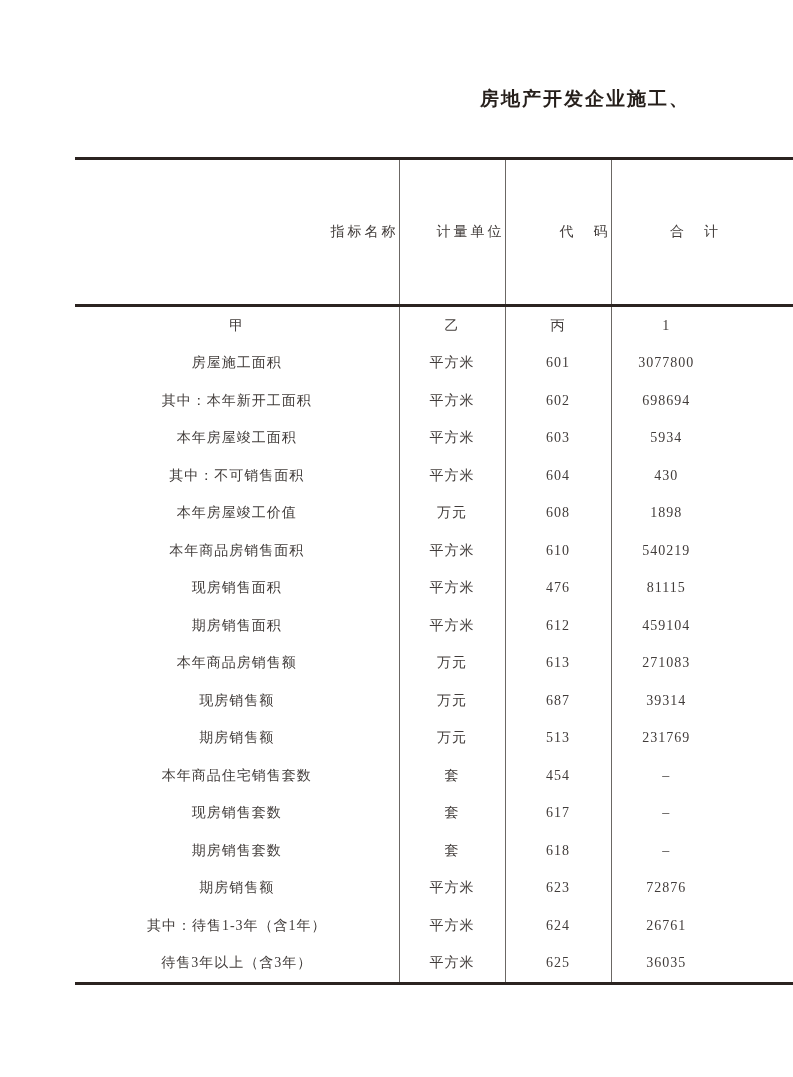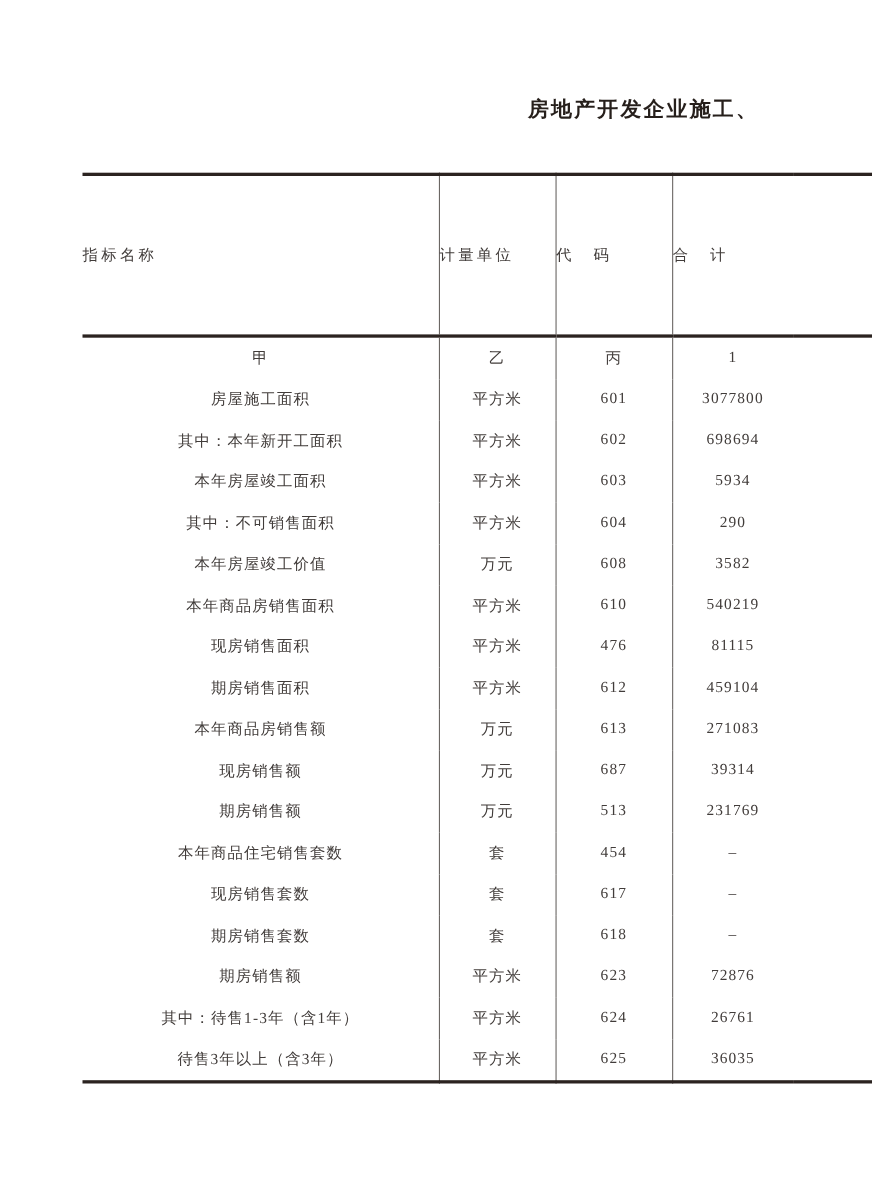--- a/index.html
+++ b/index.html
@@ -37,21 +37,21 @@
   col.c2 { width: 106px; }
   col.c3 { width: 106px; }
   col.c4 { width: 110px; }
   col.c5 { width: 116px; }
 
   thead th {
     height: 144px;
     border-bottom: 3px solid #2b2320;
     font-weight: normal;
     letter-spacing: 3px;
-    text-align: left;
+    text-align: right;
     vertical-align: middle;
     padding: 0;
   }
   tbody td {
     height: 37.5px;
     text-align: center;
     vertical-align: middle;
     letter-spacing: 1px;
     padding: 0;
   }
@@ -108,28 +108,28 @@
         <td class="vline">本年房屋竣工面积</td>
         <td class="vline">平方米</td>
         <td class="vline">603</td>
         <td>5934</td>
         <td></td>
       </tr>
       <tr>
         <td class="vline">其中：不可销售面积</td>
         <td class="vline">平方米</td>
         <td class="vline">604</td>
-        <td>290</td>
+        <td>430</td>
         <td></td>
       </tr>
       <tr>
         <td class="vline">本年房屋竣工价值</td>
         <td class="vline">万元</td>
         <td class="vline">608</td>
-        <td>3582</td>
+        <td>1898</td>
         <td></td>
       </tr>
       <tr>
         <td class="vline">本年商品房销售面积</td>
         <td class="vline">平方米</td>
         <td class="vline">610</td>
         <td>540219</td>
         <td></td>
       </tr>
       <tr>

